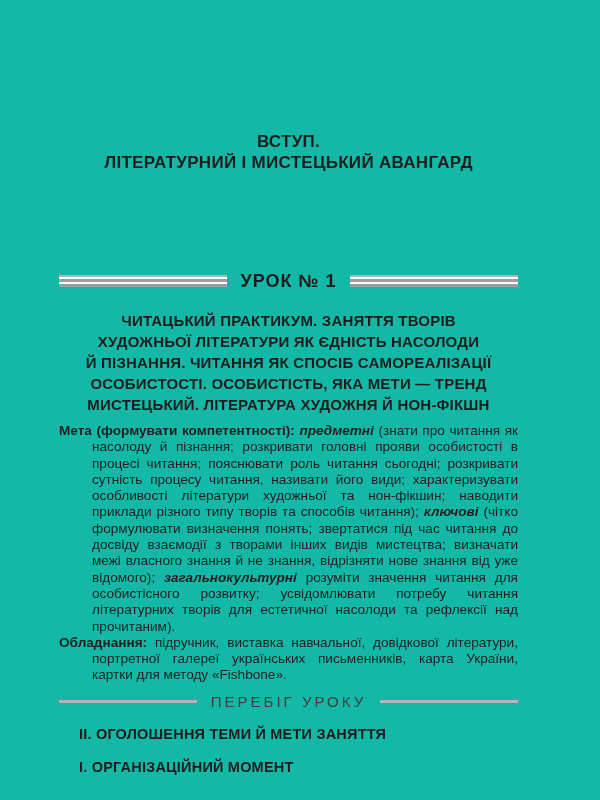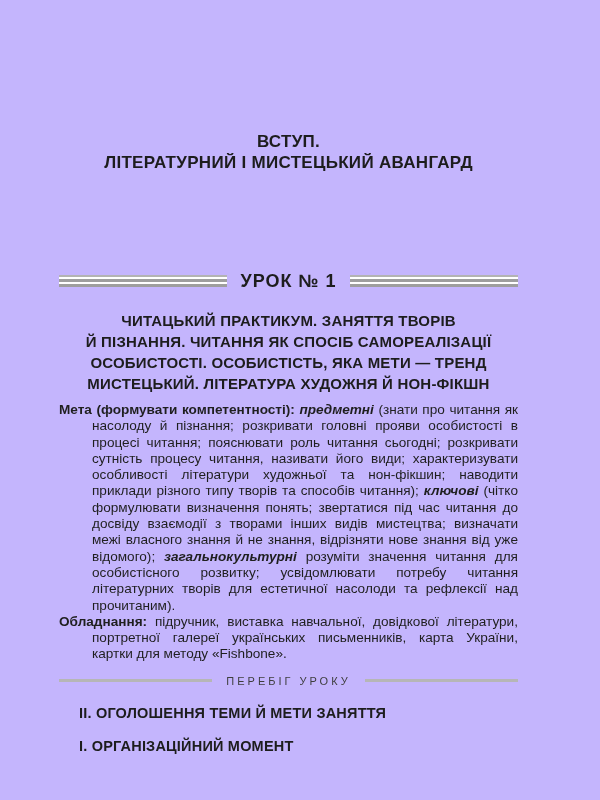--- a/index.html
+++ b/index.html
@@ -1,20 +1,20 @@
 <!DOCTYPE html>
 <html lang="uk"><head>
 <meta charset="utf-8">
 <style>
   html, body { margin: 0; padding: 0; background: #ffffff; }
   .page {
     position: relative;
     width: 600px;
     height: 800px;
-    background: #c4b5fd;
+    background: #14b8a6;
     color: #1d1d1d;
     font-family: "Liberation Sans", "DejaVu Sans", sans-serif;
     overflow: hidden;
     box-sizing: border-box;
     padding: 0 82px 0 59px;
   }
   
   .chapter-title {
     padding-top: 131px;
     text-align: center;
@@ -73,21 +73,21 @@
   .seg-normal { font-weight: normal; }
   
   .flow-rule-row { margin-top: 10px; height: 16px; }
   .single-rule {
     flex: 1;
     height: 3px;
     background: #b6b6b6;
   }
   .flow-heading {
     margin: 12px 14px;
-    font-size: 11px;
+    font-size: 15px;
     font-weight: normal;
     color: #3e3e3e;
     letter-spacing: 3px;
     white-space: nowrap;
   }
   
   .flow-item {
     font-weight: bold;
     font-size: 14.5px;
     line-height: 15px;
@@ -108,20 +108,21 @@
   </div>
 
   <div class="rule-row lesson-rule-row">
     <div class="triple-rule"></div>
     <div class="lesson-number">УРОК № 1</div>
     <div class="triple-rule"></div>
   </div>
 
   <div class="lesson-topic">
     <div>ЧИТАЦЬКИЙ ПРАКТИКУМ. ЗАНЯТТЯ ТВОРІВ</div>
+    <div>ХУДОЖНЬОЇ ЛІТЕРАТУРИ ЯК ЄДНІСТЬ НАСОЛОДИ</div>
     <div>Й ПІЗНАННЯ. ЧИТАННЯ ЯК СПОСІБ САМОРЕАЛІЗАЦІЇ</div>
     <div>ОСОБИСТОСТІ. ОСОБИСТІСТЬ, ЯКА МЕТИ — ТРЕНД</div>
     <div>МИСТЕЦЬКИЙ. ЛІТЕРАТУРА ХУДОЖНЯ Й НОН-ФІКШН</div>
   </div>
 
   <p class="body-par meta-par"><span class="seg-bold">Мета (формувати компетентності): </span><span class="seg-bold-italic">предметні </span><span class="seg-normal">(знати про читання як насолоду й пізнання; розкривати головні прояви особистості в процесі читання; пояснювати роль читання сьогодні; розкривати сутність процесу читання, називати його види; характеризувати особливості літератури художньої та нон-фікшин; наводити приклади різного типу творів та способів читання); </span><span class="seg-bold-italic">ключові </span><span class="seg-normal">(чітко формулювати визначення понять; звертатися під час читання до досвіду взаємодії з творами інших видів мистецтва; визначати межі власного знання й не знання, відрізняти нове знання від уже відомого); </span><span class="seg-bold-italic">загальнокультурні </span><span class="seg-normal">розуміти значення читання для особистісного розвитку; усвідомлювати потребу читання літературних творів для естетичної насолоди та рефлексії над прочитаним).</span></p>
 
   <p class="body-par equipment-par"><span class="seg-bold">Обладнання: </span><span class="seg-normal">підручник, виставка навчальної, довідкової літератури, портретної галереї українських письменників, карта України, картки для методу «Fishbone».</span></p>
 
   <div class="rule-row flow-rule-row">

